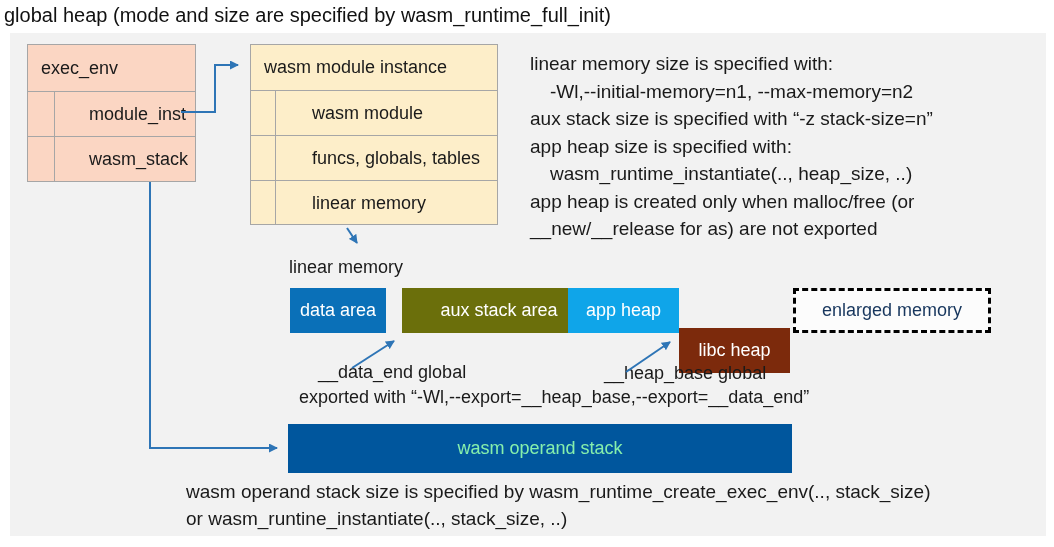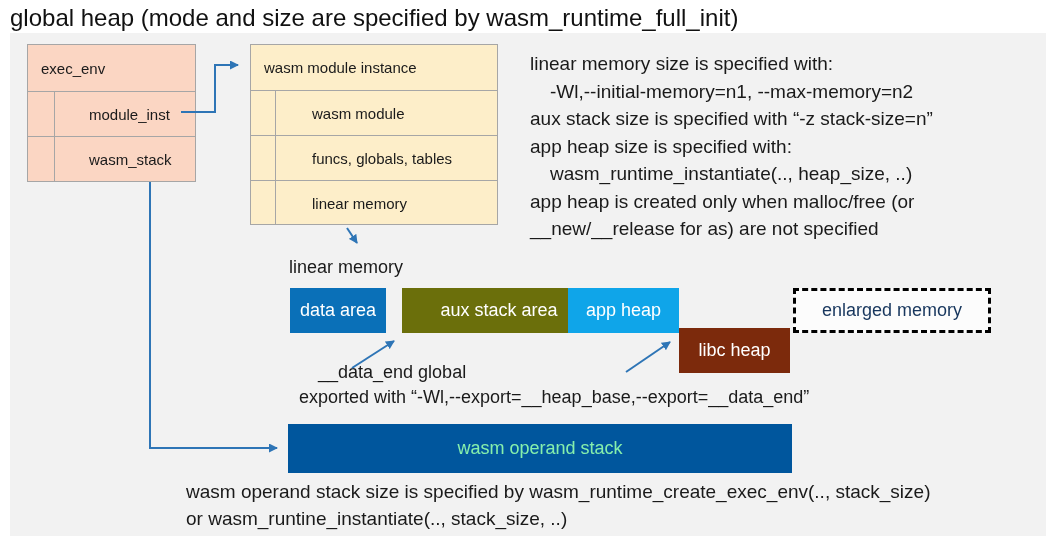--- a/index.html
+++ b/index.html
@@ -1,25 +1,25 @@
 <!DOCTYPE html>
 <html><head>
 <meta charset="utf-8">
 <style>
   html,body{margin:0;padding:0;background:#ffffff;}
   .canvas{
     position:relative;width:1054px;height:547px;overflow:hidden;
     font-family:"Liberation Sans","DejaVu Sans",sans-serif;
     color:#1a1a1a;background:#ffffff;
   }
-  .title{position:absolute;left:10px;top:4px;font-size:24px;color:#111;}
+  .title{position:absolute;left:4px;top:4px;font-size:20px;color:#111;}
   .panel{position:absolute;left:10px;top:33px;width:1036px;height:503px;background:#f2f2f2;}
 
   
-  .structbox{position:absolute;border:1px solid #a6a6a6;box-sizing:border-box;font-size:15px;}
+  .structbox{position:absolute;border:1px solid #a6a6a6;box-sizing:border-box;font-size:18px;}
   .structbox .hdr{display:flex;align-items:center;padding-left:13px;box-sizing:border-box;}
   .structbox .row{display:flex;align-items:center;padding-left:61px;border-top:1px solid #a6a6a6;box-sizing:border-box;}
   .structbox .vline{position:absolute;width:1px;background:#a6a6a6;}
   .execenv{left:27px;top:44px;width:169px;height:138px;background:#fbd6c3;}
   .execenv .hdr{height:46px;}
   .execenv .row{height:45px;}
   .execenv .vline{left:26px;top:46px;height:91px;}
   .modinst{left:250px;top:44px;width:248px;height:181px;background:#fdeec9;}
   .modinst .hdr{height:45px;}
   .modinst .row{height:45px;}
@@ -77,32 +77,33 @@
     <div class="vline"></div>
   </div>
 
   <div class="notes-right">
     <div>linear memory size is specified with:</div>
     <div class="indent">-Wl,--initial-memory=n1, --max-memory=n2</div>
     <div>aux stack size is specified with “-z stack-size=n”</div>
     <div>app heap size is specified with:</div>
     <div class="indent">wasm_runtime_instantiate(.., heap_size, ..)</div>
     <div>app heap is created only when malloc/free (or</div>
-    <div>__new/__release for as) are not specified</div>
+    <div>__new/__release for as) are not exported</div>
   </div>
 
   <div class="lm-label">linear memory</div>
 
   <div class="seg seg-0" style="background-color: rgb(10, 112, 184);">data area</div>
   <div class="seg seg-1" style="background-color: rgb(107, 111, 11);">aux stack area</div>
   <div class="seg seg-2" style="background-color: rgb(15, 165, 233);">app heap</div>
   <div class="seg seg-3" style="background-color: rgb(124, 42, 12); margin-top: 40px;">libc heap</div>
   <div class="seg-enlarged" style="color: rgb(23, 54, 93);">enlarged memory</div>
 
   <div class="ann ann-dataend">__data_end global</div>
+  <div class="ann ann-heapbase">__heap_base global</div>
   <div class="ann ann-exported">exported with “-Wl,--export=__heap_base,--export=__data_end”</div>
 
   <div class="operand" style="background-color: rgb(0, 86, 157);">wasm operand stack</div>
 
   <div class="notes-bottom">
     <div>wasm operand stack size is specified by wasm_runtime_create_exec_env(.., stack_size)</div>
     <div>or wasm_runtine_instantiate(.., stack_size, ..)</div>
   </div>
 
   <svg class="arrows" width="1054" height="547" viewBox="0 0 1054 547">

